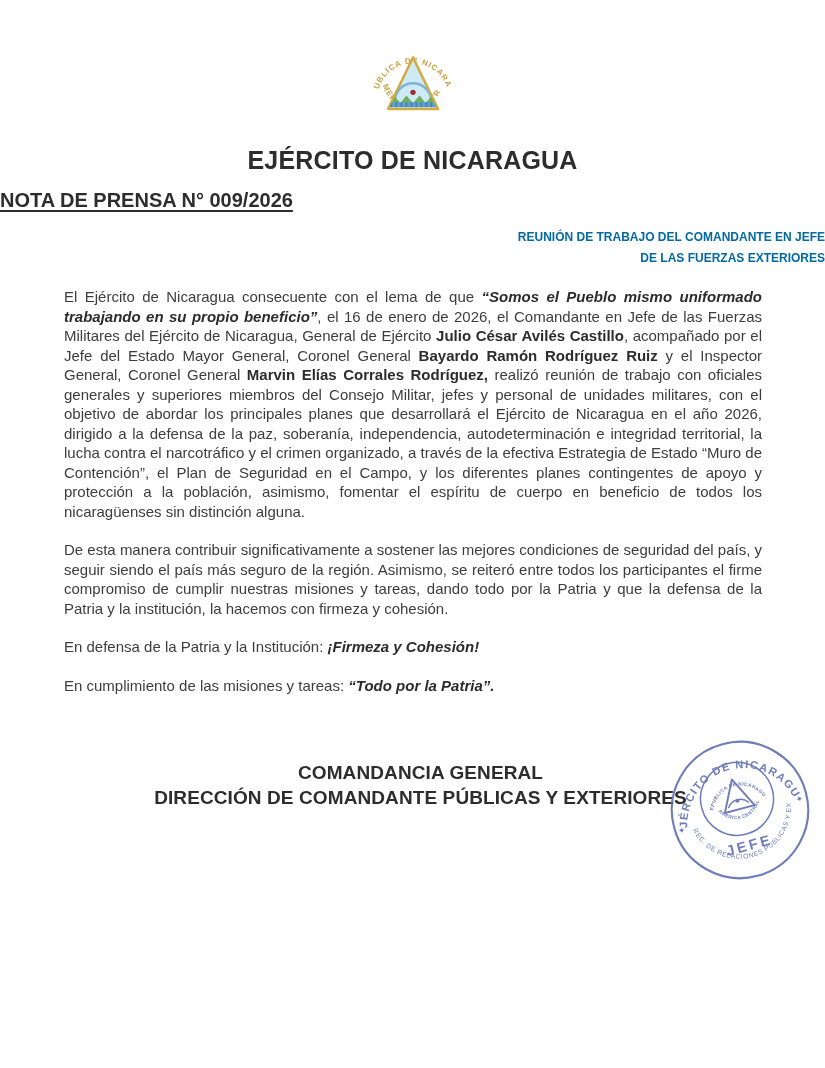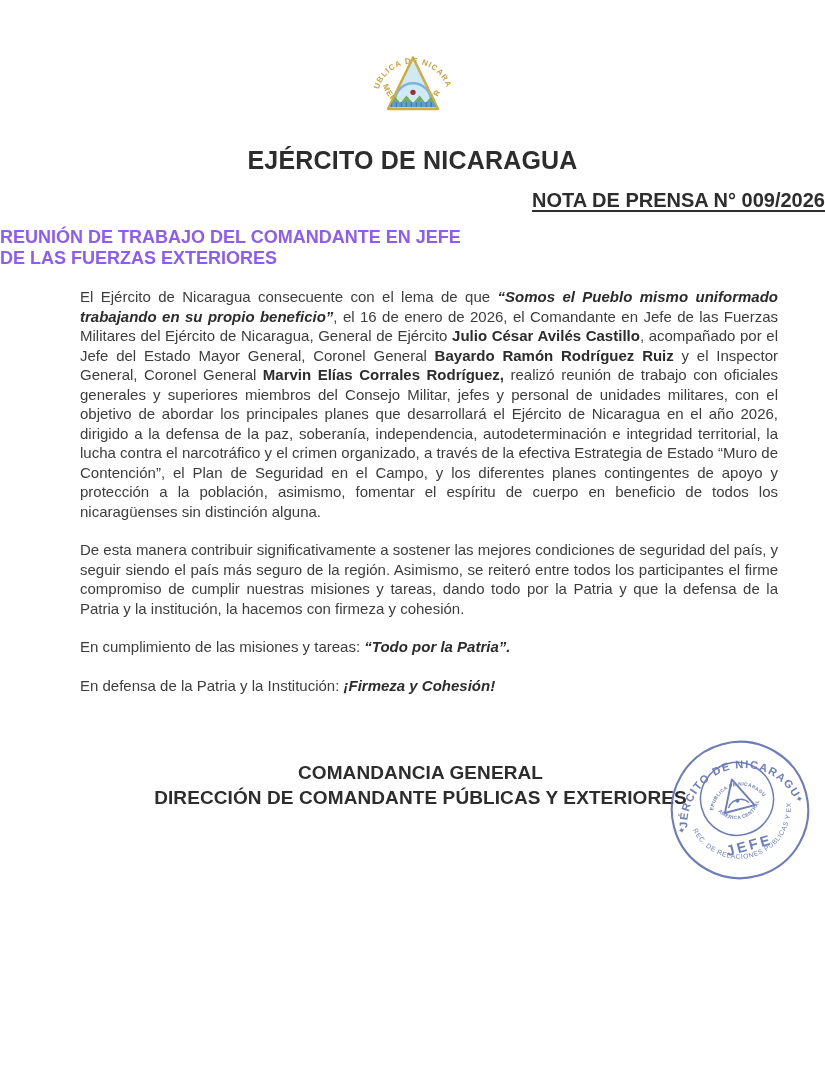--- a/index.html
+++ b/index.html
@@ -8,33 +8,33 @@
     position:relative; width:825px; height:1068px; margin:0 auto;
     background:#ffffff; overflow:hidden;
     font-family:"Liberation Sans", sans-serif; color:#3d3d3d;
   }
   .logo { position:absolute; top:40px; left:50%; transform:translateX(-50%); }
   .doc-title {
     position:absolute; top:146px; left:0; width:100%; text-align:center;
     font-size:25px; font-weight:bold; color:#2d2d2d; letter-spacing:0.2px;
   }
   .press-note {
-    position:absolute; top:189px; left:0; width:100%; text-align:right;
+    position:absolute; top:189px; left:0; width:100%; text-align:left;
     font-size:20px; font-weight:bold; color:#2d2d2d;
   }
   .press-note .u {
     text-decoration:underline; text-decoration-thickness:2px; text-underline-offset:3px;
   }
   .heading {
-    position:absolute; top:227px; left:0; width:100%; text-align:left;
-    font-size:18px; font-weight:bold; line-height:21px; color:#8b5cf6;
+    position:absolute; top:227px; left:0; width:100%; text-align:right;
+    font-size:12px; font-weight:bold; line-height:21px; color:#0369a1;
   }
   .body-text {
     position:absolute; top:287px; left:64px; width:698px;
-    font-size:15px; line-height:19.5px; text-align:justify; color:#3d3d3d;margin-left:16px;
+    font-size:15px; line-height:19.5px; text-align:justify; color:#3d3d3d;
   }
   .body-text p { margin-bottom:19px; }
   .body-text .b { font-weight:bold; color:#2c2c2c; }
   .body-text .i { font-style:italic; }
   .footer {
     position:absolute; top:760px; left:8px; width:100%; text-align:center;
     font-size:19px; font-weight:bold; line-height:25px; color:#2d2d2d; letter-spacing:0.1px;
   }
   .seal {
     position:absolute; left:668px; top:738px; width:144px; height:144px;
@@ -89,22 +89,22 @@
   </div>
 
   <div class="heading">
     <span>REUNIÓN DE TRABAJO DEL COMANDANTE EN JEFE</span><br>
     <span>DE LAS FUERZAS EXTERIORES</span>
   </div>
 
   <div class="body-text">
     <p><span class="">El Ejército de Nicaragua consecuente con el lema de que </span><span class="b i">“Somos el Pueblo mismo uniformado trabajando en su propio beneficio”</span><span class="">, el 16 de enero de 2026, el Comandante en Jefe de las Fuerzas Militares del Ejército de Nicaragua, General de Ejército </span><span class="b ">Julio César Avilés Castillo</span><span class="">, acompañado por el Jefe del Estado Mayor General, Coronel General </span><span class="b ">Bayardo Ramón Rodríguez Ruiz</span><span class=""> y el Inspector General, Coronel General </span><span class="b ">Marvin Elías Corrales Rodríguez,</span><span class=""> realizó reunión de trabajo con oficiales generales y superiores miembros del Consejo Militar, jefes y personal de unidades militares, con el objetivo de abordar los principales planes que desarrollará el Ejército de Nicaragua en el año 2026, dirigido a la defensa de la paz, soberanía, independencia, autodeterminación e integridad territorial, la lucha contra el narcotráfico y el crimen organizado, a través de la efectiva Estrategia de Estado “Muro de Contención”, el Plan de Seguridad en el Campo, y los diferentes planes contingentes de apoyo y protección a la población, asimismo, fomentar el espíritu de cuerpo en beneficio de todos los nicaragüenses sin distinción alguna.</span></p>
     <p><span class="">De esta manera contribuir significativamente a sostener las mejores condiciones de seguridad del país, y seguir siendo el país más seguro de la región. Asimismo, se reiteró entre todos los participantes el firme compromiso de cumplir nuestras misiones y tareas, dando todo por la Patria y que la defensa de la Patria y la institución, la hacemos con firmeza y cohesión.</span></p>
+    <p><span class="">En defensa de la Patria y la Institución: </span><span class="b i">¡Firmeza y Cohesión!</span></p>
     <p><span class="">En cumplimiento de las misiones y tareas: </span><span class="b i">“Todo por la Patria”.</span></p>
-    <p><span class="">En defensa de la Patria y la Institución: </span><span class="b i">¡Firmeza y Cohesión!</span></p>
   </div>
 
   <div class="footer">
     <div>COMANDANCIA GENERAL</div>
     <div>DIRECCIÓN DE COMANDANTE PÚBLICAS Y EXTERIORES</div>
   </div>
 
   <div class="seal">
     <svg width="144" height="144" viewBox="0 0 150 150">
       <defs>

